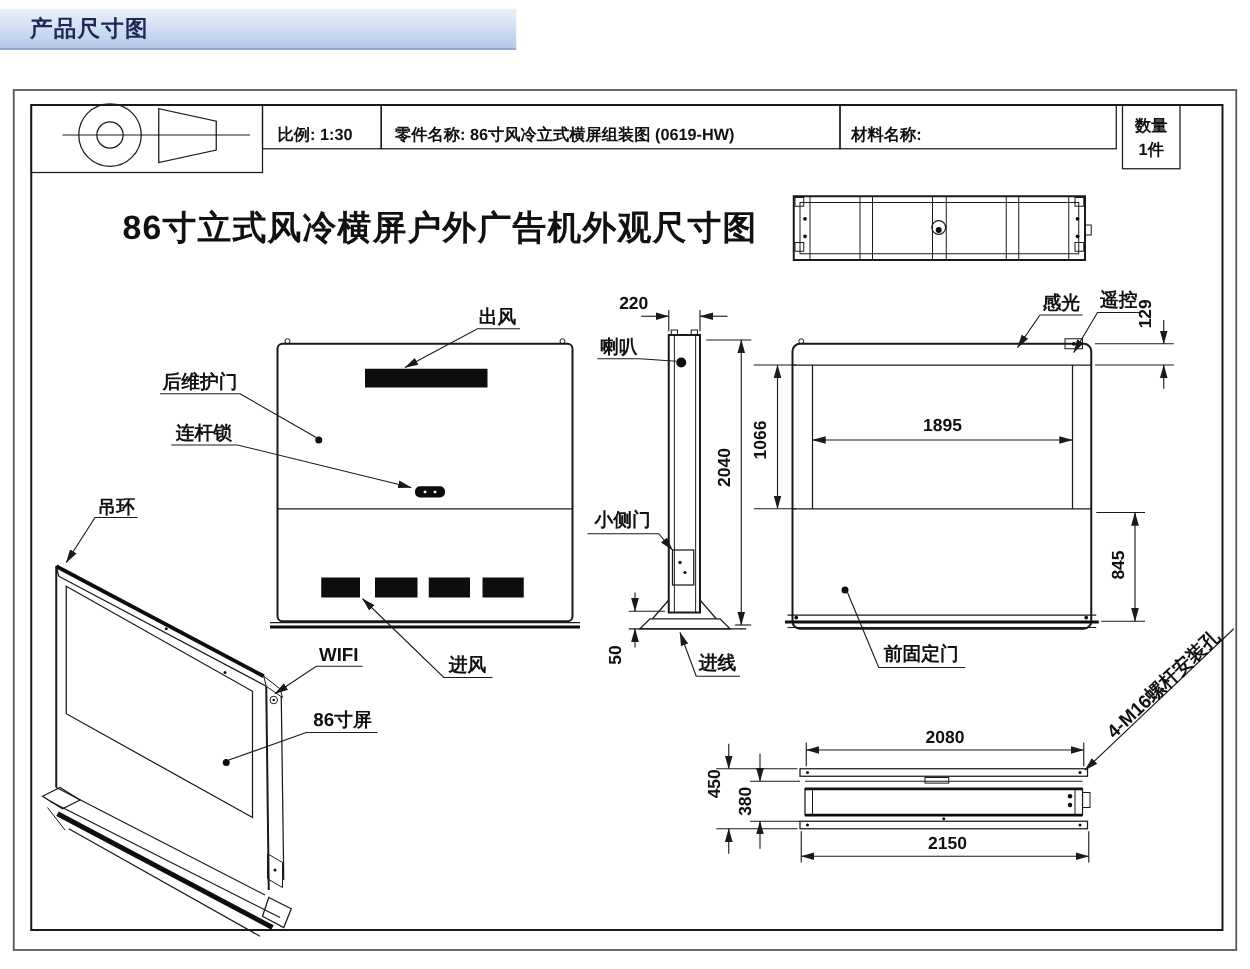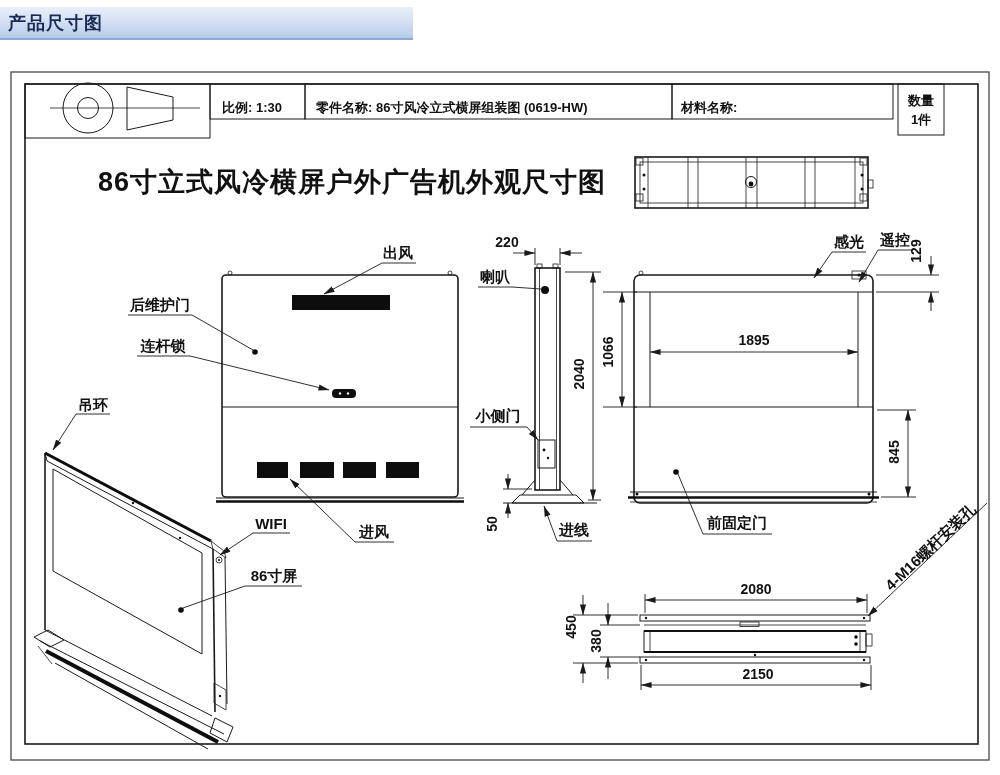--- a/index.html
+++ b/index.html
@@ -8,21 +8,21 @@
     font-family:"Liberation Sans","DejaVu Sans",sans-serif;
     overflow:hidden;
   }
   .banner{
     position:absolute;left:0;top:7px;width:413px;height:31px;
     background:linear-gradient(180deg,#eaf0fa 0%,#d7e2f4 40%,#bfd1ec 85%,#b4c8e8 100%);
     border-bottom:2px solid #8ea9d2;
     display:flex;align-items:center;
   }
   .banner-title{
-    font-size:18px;font-weight:bold;color:#1b2a55;margin-left:8px;letter-spacing:1px;
+    font-size:18px;font-weight:bold;color:#1b2a55;margin-left:24px;letter-spacing:1px;
   }
   svg{position:absolute;left:0;top:0;}
   svg text{fill:#111;font-family:"Liberation Sans","DejaVu Sans",sans-serif;}
   .ln{stroke:#1a1a1a;fill:none;stroke-width:1;}
   .ln15{stroke:#1a1a1a;fill:none;stroke-width:1.6;}
   .ln07{stroke:#1a1a1a;fill:none;stroke-width:0.8;}
   .thk{stroke:#0d0d0d;fill:none;}
   .blk{fill:#0d0d0d;stroke:none;}
   .dimln{stroke:#1a1a1a;fill:none;stroke-width:0.9;}
   .dim{font-size:14px;font-weight:bold;}

